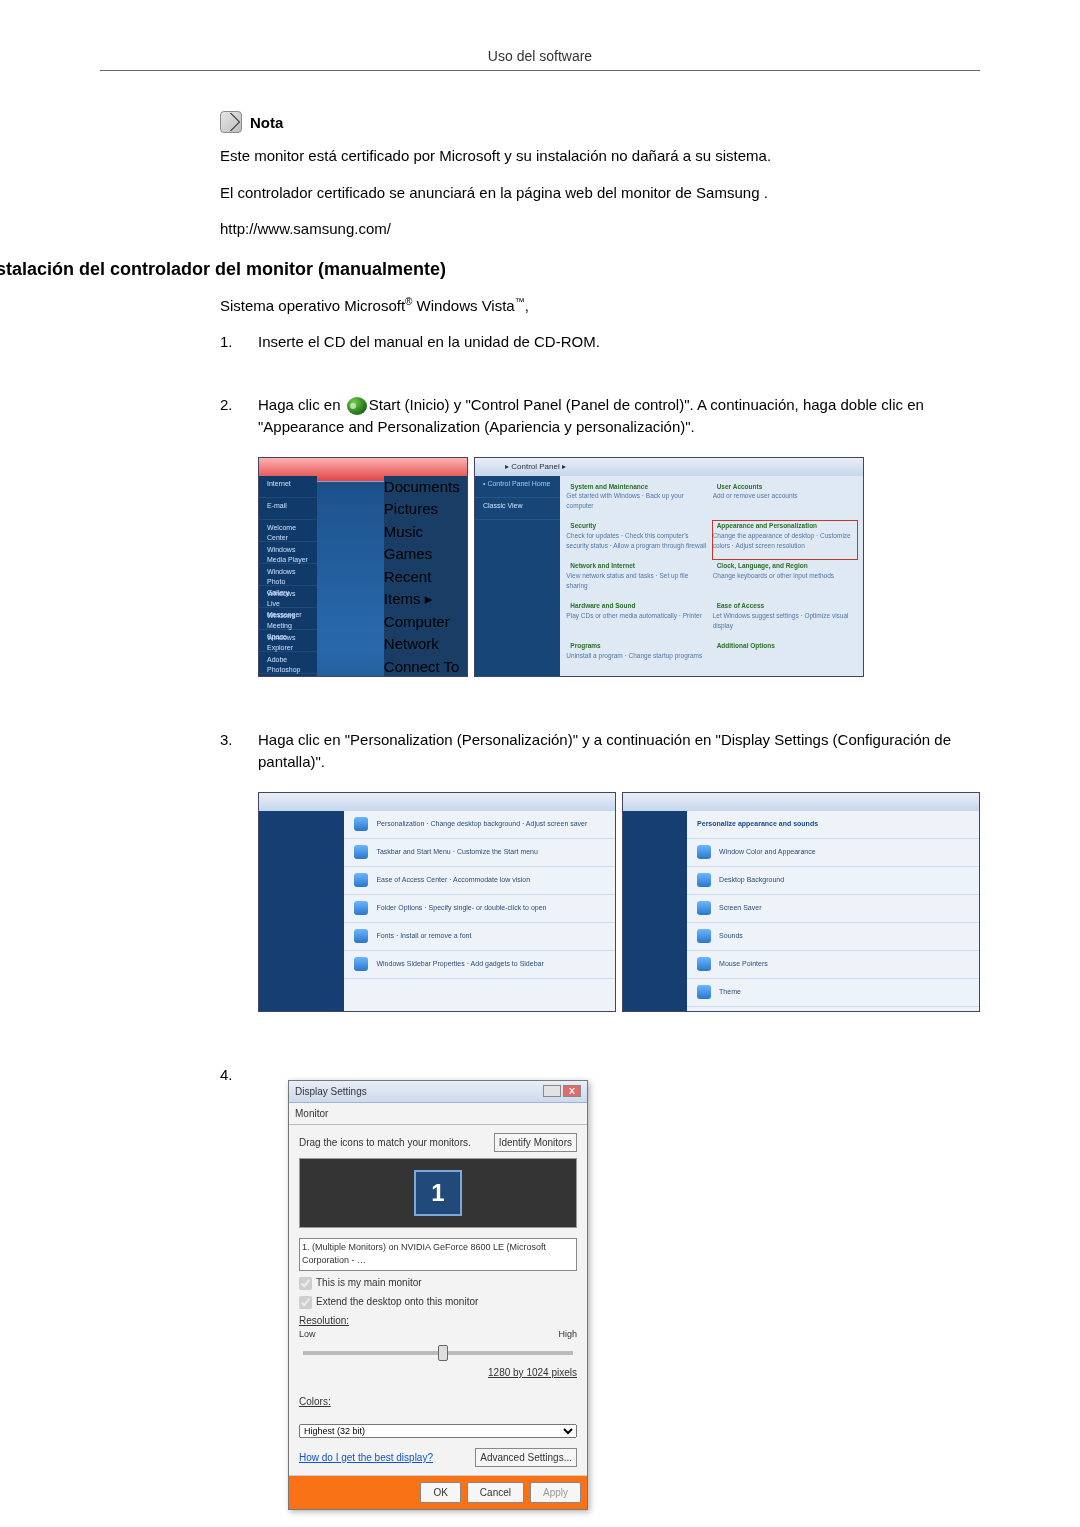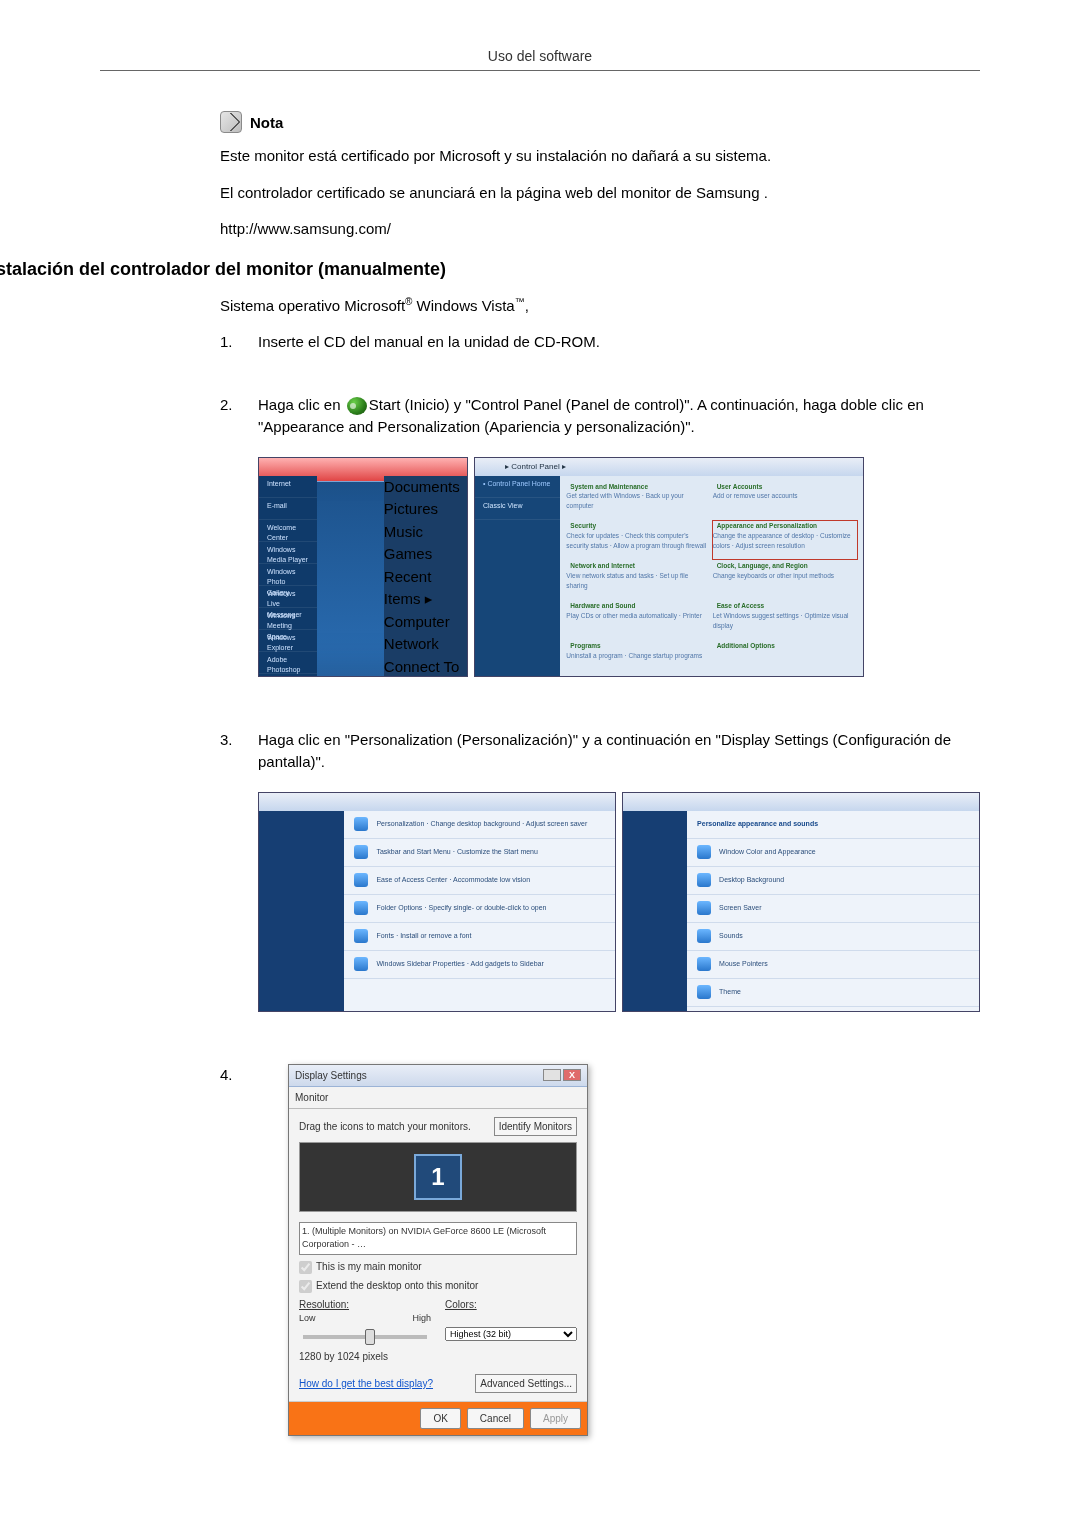--- a/index.html
+++ b/index.html
@@ -78,36 +78,36 @@
     .shot .side{position:absolute;left:0;top:18px;bottom:0;width:28%;background:rgba(10,30,60,.55);}
     .shot .side.dark{background:#0f3a6a;}
     .shot .main{position:absolute;left:28%;right:0;top:18px;bottom:0;background:#dfe9f4;}
     .shot .main .row{height:14%;border-bottom:1px solid #cfdbec; display:flex;align-items:center;gap:8px;padding:4px 10px;font-size:7px;color:#2a4d7a;}
     .shot .main .row .dot{width:14px;height:14px;border-radius:3px;background:linear-gradient(#6bb6ff,#2a77cc);}
     .shot .side .srow{height:11%;border-bottom:1px solid rgba(255,255,255,.08);padding:3px 8px;color:#cde2ff;font-size:7px;}
     
     .shot2pair .shot{height:220px;flex:1;}
     .shot2pair .shot .main{background:#eef3fa;}
     
-    .dswrap{ margin: 0 0 30px 30px; }
+    .dswrap{ margin: 16px 0 30px 30px; }
     .ds{
       width:300px; background:#f3f3f3; border:1px solid #777; box-shadow:2px 2px 6px rgba(0,0,0,.3);
       font-size:10px; color:#333;
     }
     .ds .titlebar{display:flex;justify-content:space-between;align-items:center;padding:3px 6px;background:linear-gradient(#e9eef7,#cdd9ec);border-bottom:1px solid #9bb3d6;}
     .ds .titlebar .btns{display:flex;gap:2px;}
     .ds .titlebar .btns span{width:18px;height:12px;display:inline-block;border:1px solid #888;background:#e2e2e2;}
     .ds .titlebar .btns span.x{background:#e06b6b;color:#fff;text-align:center;font-weight:bold;line-height:10px;font-size:9px;}
     .ds .tab{padding:3px 6px;border-bottom:1px solid #bbb;}
     .ds .body{padding:8px 10px;}
     .ds .drag{border:1px solid #999;background:#343434;height:70px;margin:6px 0 10px;display:flex;align-items:center;justify-content:center;}
     .ds .drag .mon{width:48px;height:46px;border:2px solid #7aa9da;background:#214a7a;color:#fff;text-align:center;font-size:24px;font-weight:bold;line-height:42px;}
     .ds .sel{width:100%;border:1px solid #888;background:#fff;font-size:9px;padding:2px;}
     .ds .chk{margin:4px 0;display:flex;align-items:flex-end;gap:4px;}
-    .ds .sect{display:flex;justify-content:space-between;gap:14px;margin-top:4px;}
+    .ds .sect{display:flex;justify-content:space-between;gap:14px;margin-top:4px;flex-direction:column;}
     .ds .slider{flex:1;}
     .ds .slider .track{height:4px;background:#bbb;position:relative;margin:10px 4px;}
     .ds .slider .track .thumb{width:10px;height:16px;background:#ddd;border:1px solid #666;border-radius:2px;position:absolute;top:-6px;left:50%;}
     .ds .slider .labs{display:flex;justify-content:space-between;font-size:9px;}
     .ds .colors{flex:1;}
     .ds .colors select{width:100%;font-size:9px;}
     .ds .linkrow{display:flex;justify-content:space-between;align-items:center;margin-top:10px;}
     .ds .linkrow a{color:#1155cc;text-decoration:underline;}
     .ds .btnrow{display:flex;justify-content:flex-end;gap:6px;padding:6px;border-top:1px solid #ccc;background:#f97316;}
     .ds .btn{border:1px solid #888;padding:2px 12px;background:#f6f6f6;border-radius:2px;}
@@ -280,21 +280,21 @@
               <div class="sect">
                 <div class="slider">
                   <u>Resolution:</u>
                   <div class="labs">
                       <span>Low</span>
                       <span>High</span>
                     </div>
                   <div class="track">
                       <div class="thumb"></div>
                     </div>
-                  <div style="text-align:left;">1280 by 1024 pixels</div>
+                  <div style="text-align:right;text-decoration:underline;">1280 by 1024 pixels</div>
                 </div>
                 <div class="colors">
                   <u>Colors:</u>
                   <div style="height:14px;"></div>
                   <select><option>Highest (32 bit)</option></select>
                 </div>
               </div>
               <div class="linkrow">
                 <a>How do I get the best display?</a>
                 <span class="identify">Advanced Settings...</span>

